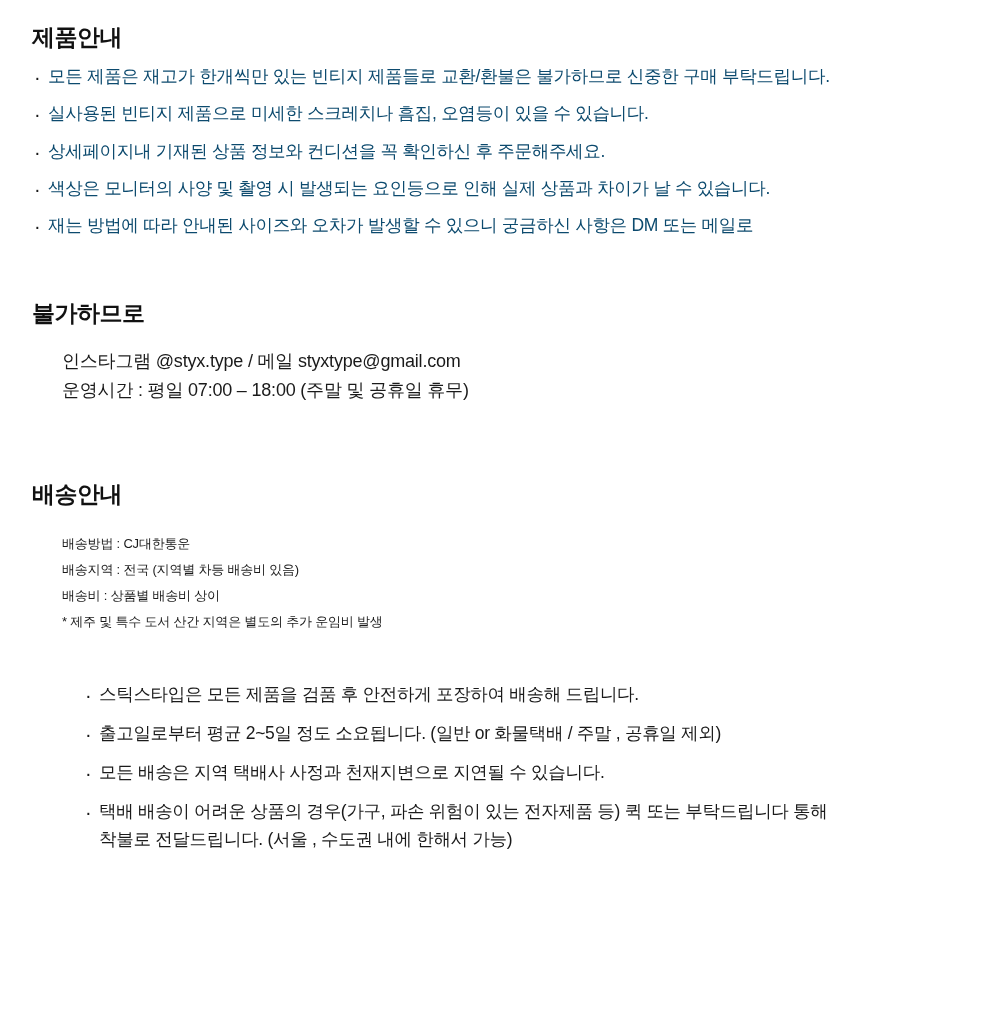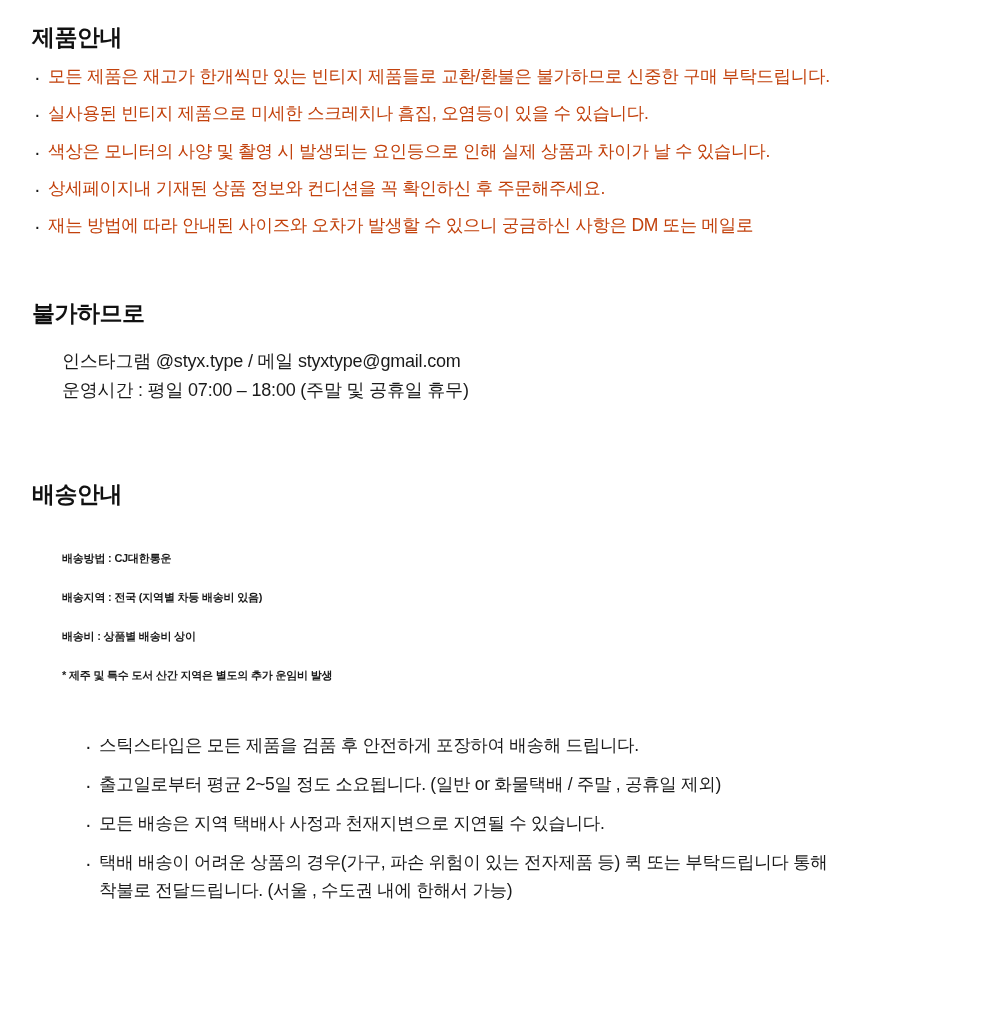--- a/index.html
+++ b/index.html
@@ -34,46 +34,45 @@
   .bullet-list {
     list-style: none;
     margin: 0;
     padding: 0;
   }
   .bullet-list li {
     position: relative;
     font-size: 17.5px;
     line-height: 1.62;
     letter-spacing: -0.3px;
-    color: #c2410c;
+    color: #0c4a6e;
     padding-left: 18px;
     margin-top: 9px;
   }
   .bullet-list li::before {
     content: "\00B7";
     position: absolute;
     left: 4px;
     top: -1px;
     font-size: 20px;
     line-height: 1.62;
     color: #1a1a1a;
   }
   .plain-list {
     list-style: none;
     margin: 0;
     padding: 0;
   }
   .plain-list li {
-    font-size: 11px;
+    font-size: 13px;
     line-height: 1.55;
     letter-spacing: -0.2px;
     color: #1a1a1a;
-    margin-top: 22px;
+    margin-top: 6px;
     padding-left: 32px;
-    font-weight: bold;
   }
   .gap-sm { height: 18px; }
   .gap-md { height: 36px; }
   .gap-lg { height: 58px; }
   .gap-xl { height: 74px; }
   .sub-bullets {
     list-style: none;
     margin: 4px;
     padding: 0 0 0 48px;
   }
@@ -109,22 +108,22 @@
 </head>
 <body>
 
 <div class="page">
 
   <section class="section">
     <h2 class="section-title">제품안내</h2>
     <ul class="bullet-list">
       <li><span>모든 제품은 재고가 한개씩만 있는 빈티지 제품들로 교환/환불은 불가하므로 신중한 구매 부탁드립니다.</span></li>
       <li><span>실사용된 빈티지 제품으로 미세한 스크레치나 흠집, 오염등이 있을 수 있습니다.</span></li>
+      <li><span>상세페이지내 기재된 상품 정보와 컨디션을 꼭 확인하신 후 주문해주세요.</span></li>
       <li><span>색상은 모니터의 사양 및 촬영 시 발생되는 요인등으로 인해 실제 상품과 차이가 날 수 있습니다.</span></li>
-      <li><span>상세페이지내 기재된 상품 정보와 컨디션을 꼭 확인하신 후 주문해주세요.</span></li>
       <li>
         <span class="wrap-line">재는 방법에 따라 안내된 사이즈와 오차가 발생할 수 있으니 궁금하신 사항은 DM 또는 메일로</span>
       </li>
     </ul>
   </section>
 
   <div class="gap-lg"></div>
 
   <section class="section">
     <h2 class="section-title">불가하므로</h2>

